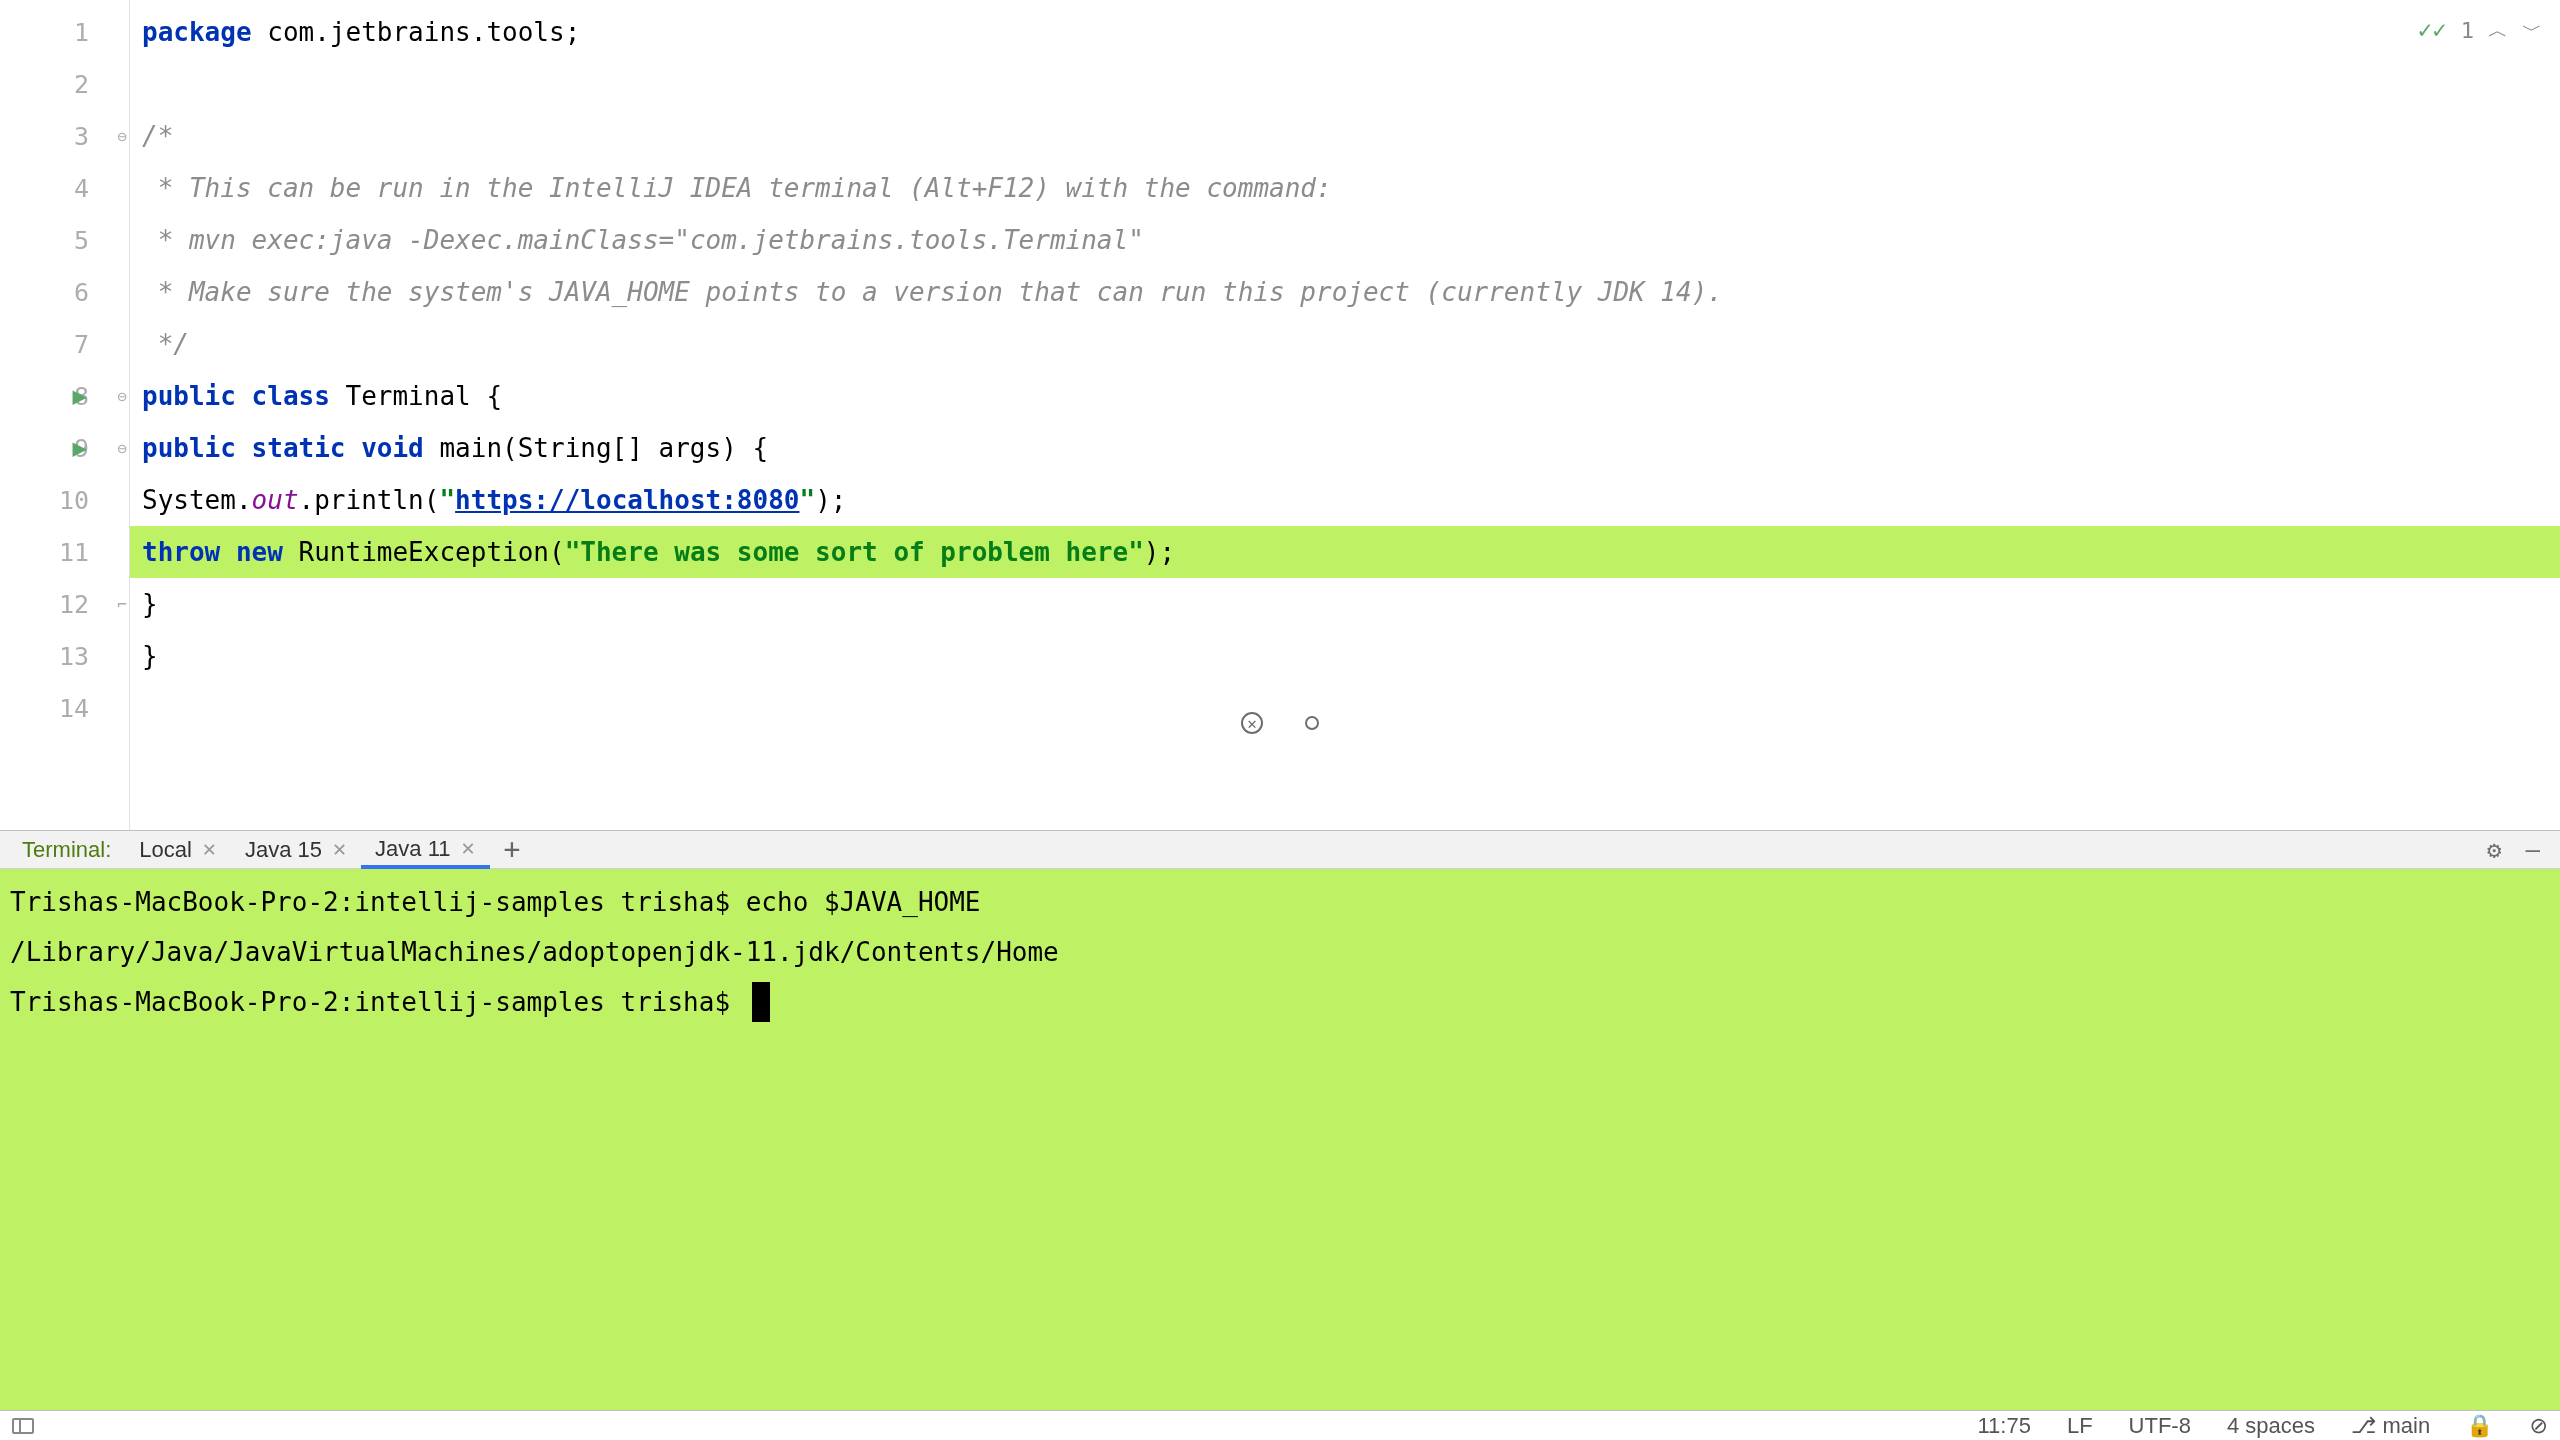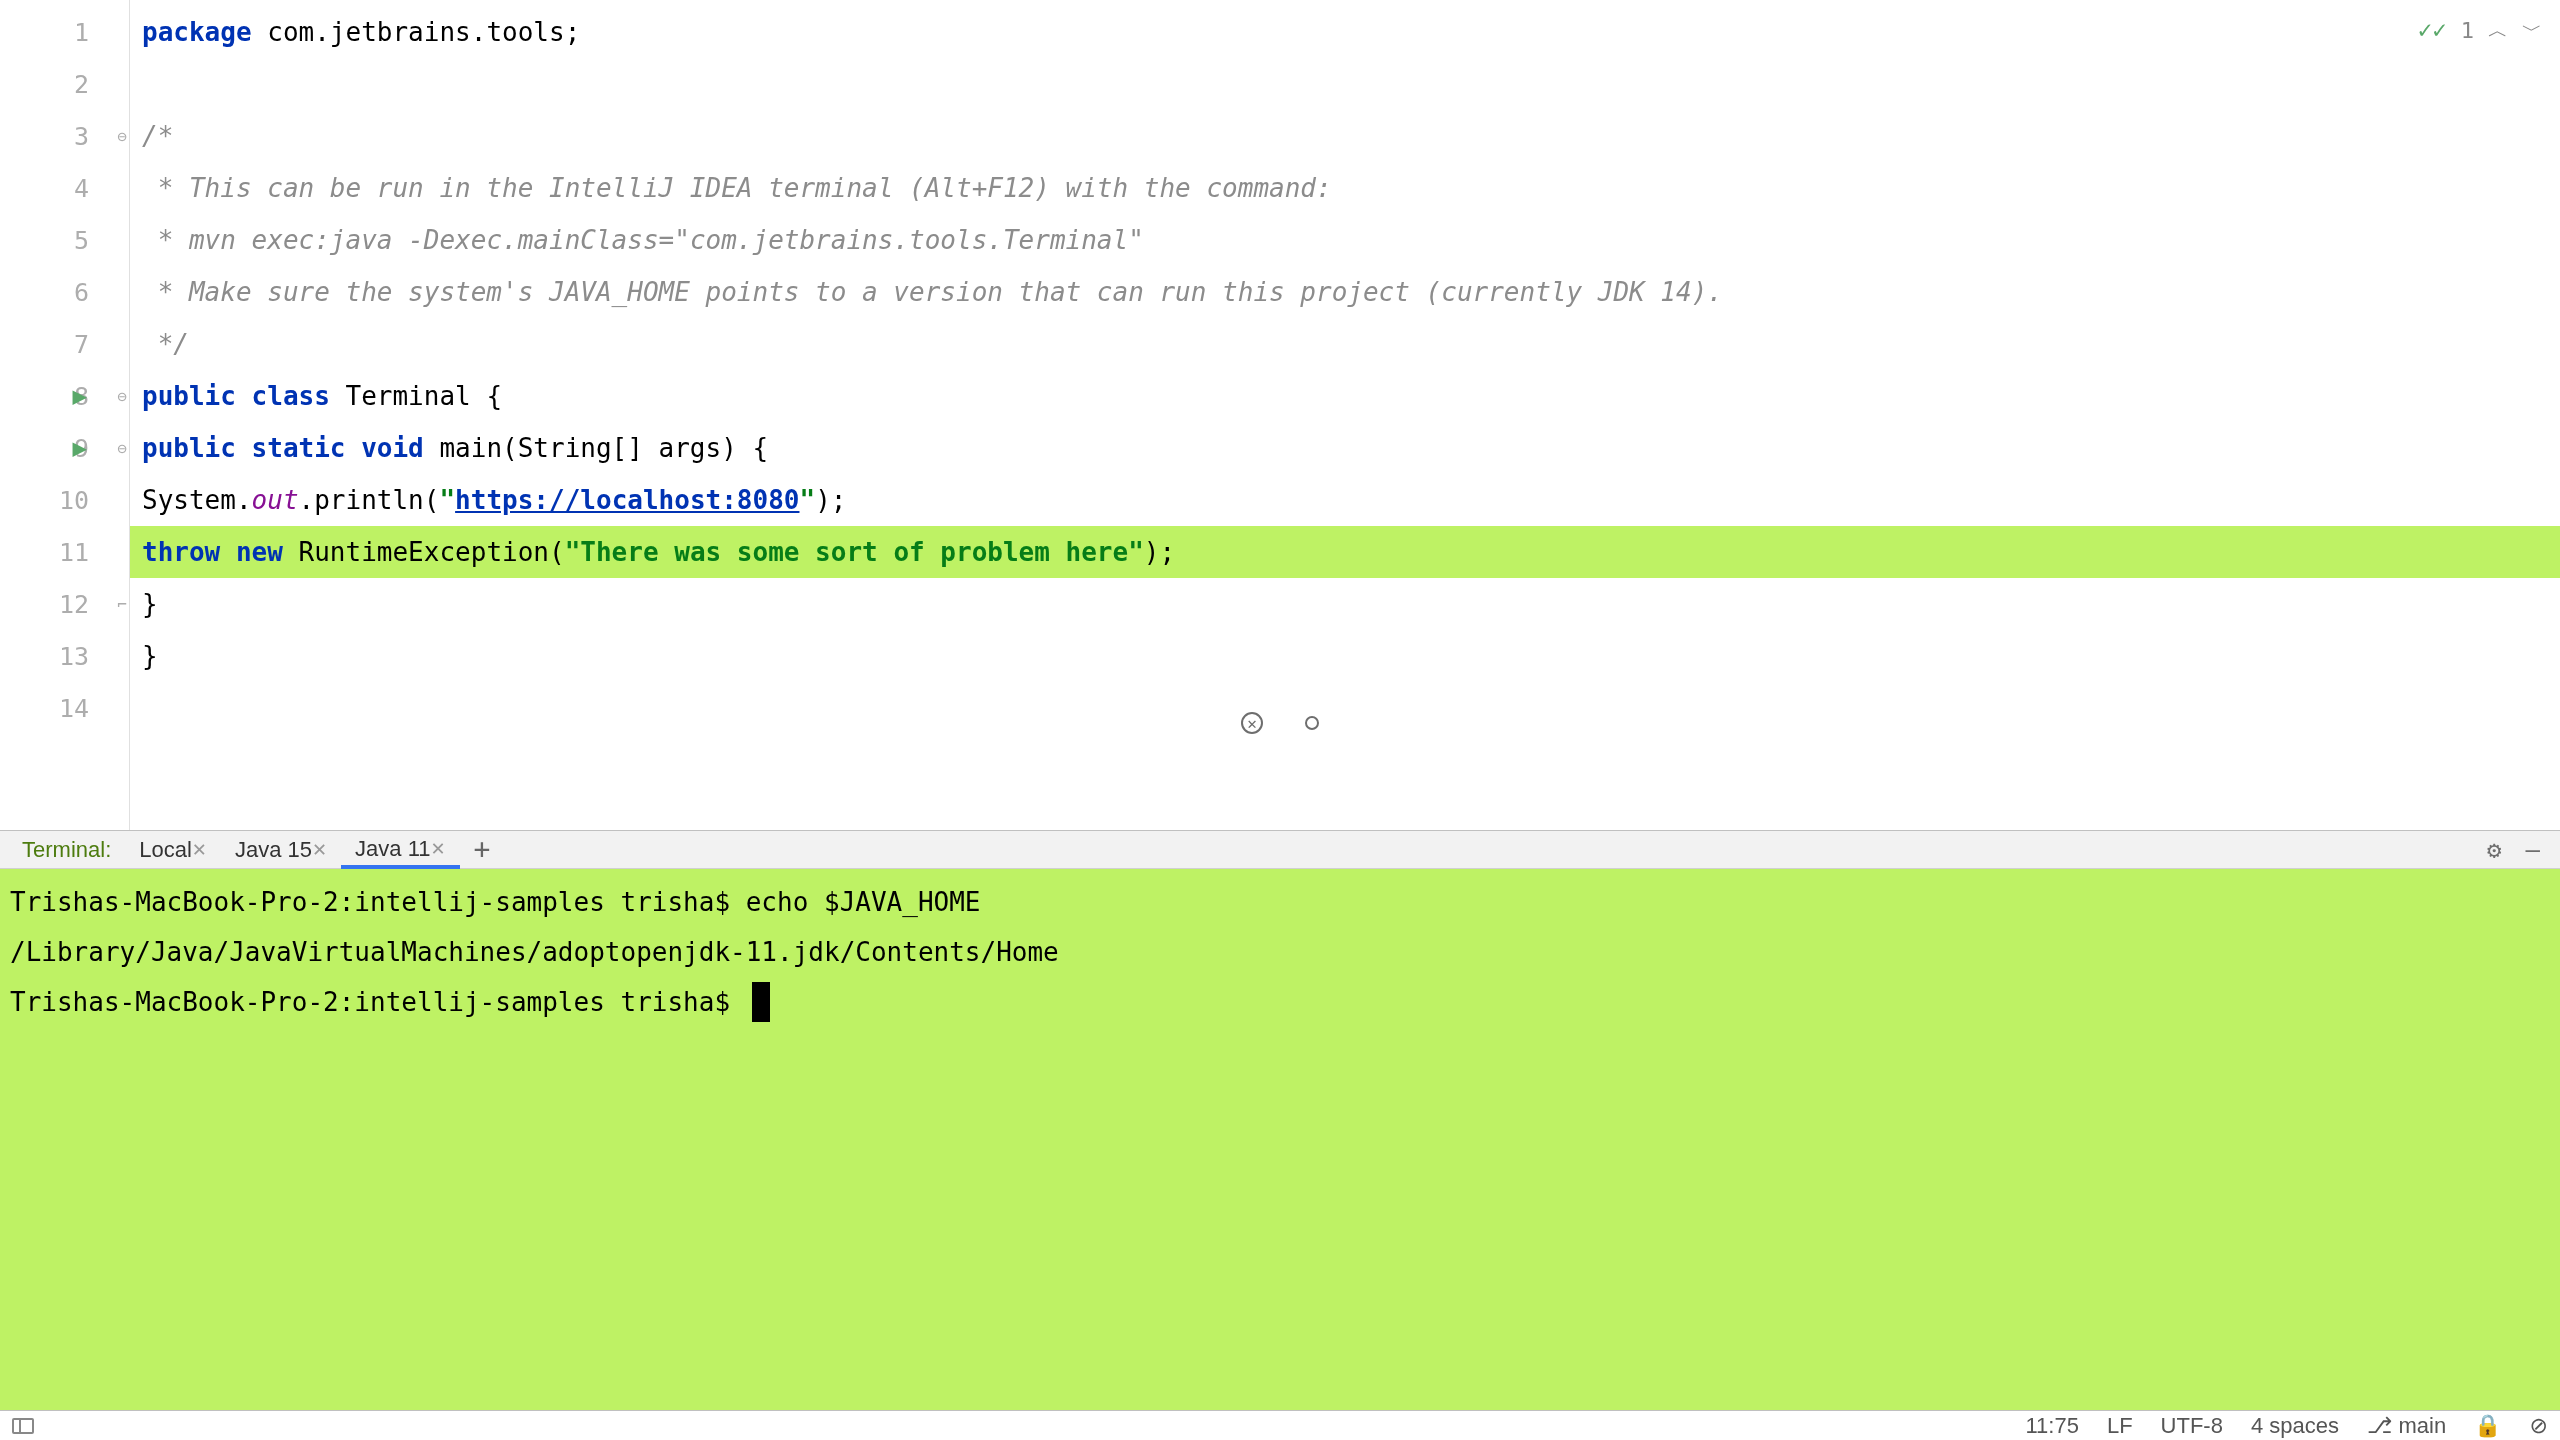--- a/index.html
+++ b/index.html
@@ -28,34 +28,34 @@
   .chevron { color: #888; font-size: 20px; }
   
   .handle-row { position: absolute; top: 712px; left: 50%; transform: translateX(-50%); display: flex; gap: 42px; align-items: center; }
   .handle-circle { width: 22px; height: 22px; border: 2px solid #6e6e6e; border-radius: 50%; display: flex; align-items: center; justify-content: center; }
   .handle-x { font-size: 16px; color: #6e6e6e; }
   .handle-open { width: 14px; height: 14px; border: 2px solid #6e6e6e; border-radius: 50%; }
   
   .terminal-panel { border-top: 1px solid #c0c0c0; height: 580px; display: flex; flex-direction: column; }
   .terminal-tabs { height: 38px; background: #f2f2f2; display: flex; align-items: center; padding: 0 8px; border-bottom: 1px solid #d0d0d0; }
   .term-label { font-size: 22px; color: #4d7c0f; padding: 0 14px; font-family: -apple-system, 'Segoe UI', sans-serif; }
-  .term-tab { display: flex; align-items: center; padding: 0 14px; height: 100%; font-size: 22px; color: #333; font-family: -apple-system, sans-serif; }
+  .term-tab { display: flex; align-items: center; padding: 0 14px; height: 100%; font-size: 22px; color: #333; font-family: -apple-system, sans-serif; gap: 10px; }
   .term-tab.active { border-bottom: 4px solid #3574f0; margin-bottom: -2px; }
   .tab-close { color: #999; font-size: 18px; }
   .term-add { font-size: 28px; color: #666; padding: 0 14px; }
   .term-tools { margin-left: auto; display: flex; gap: 24px; padding-right: 12px; }
   .gear-icon, .min-icon { color: #6e6e6e; font-size: 24px; }
   
   .terminal-body { flex: 1; padding: 8px 10px; background: #bef264; font-size: 26px; font-family: 'Menlo', monospace; }
   .term-line { height: 50px; display: flex; align-items: center; white-space: pre; }
   .cursor { display: inline-block; width: 18px; height: 40px; background: #000; vertical-align: middle; margin-left: 6px; }
   
   .status-bar { height: 30px; border-top: 1px solid #c0c0c0; display: flex; align-items: center; padding: 0 12px; font-size: 22px; font-family: -apple-system, sans-serif; color: #555; background: #fff; }
   .status-left { display: flex; align-items: center; gap: 12px; }
-  .status-right { margin-left: auto; display: flex; align-items: center; gap: 28px; }
+  .status-right { margin-left: auto; display: flex; align-items: center; gap: 36px; }
   .branch-icon { font-size: 22px; }
   .lock-icon { color: #888; }
   .search-small { font-size: 22px; }
   .layout-icon { width: 22px; height: 16px; border: 2px solid #888; border-radius: 2px; position: relative; }
   .layout-icon::before { content: ''; position: absolute; left: 5px; top: 0; bottom: 0; width: 2px; background: #888; }
 </style>
 </head>
 <body>
 
 <div class="editor-area">

